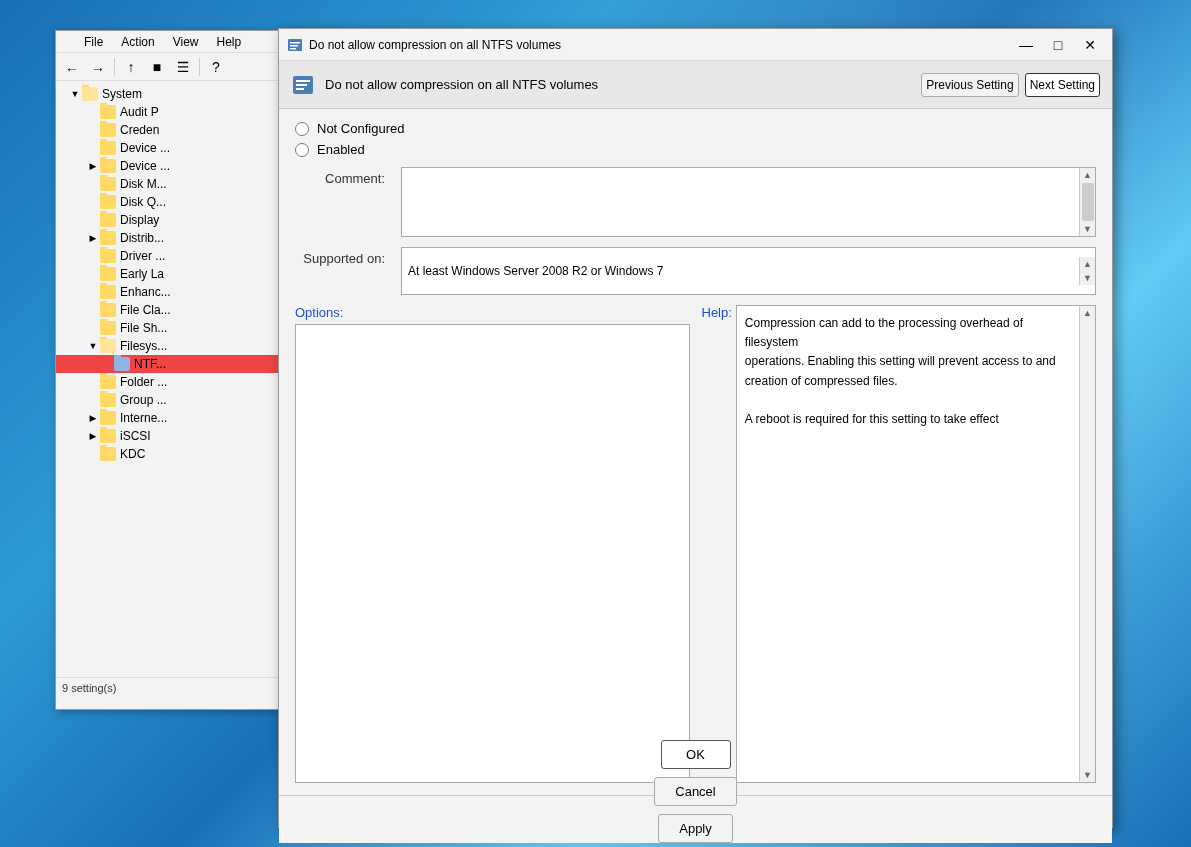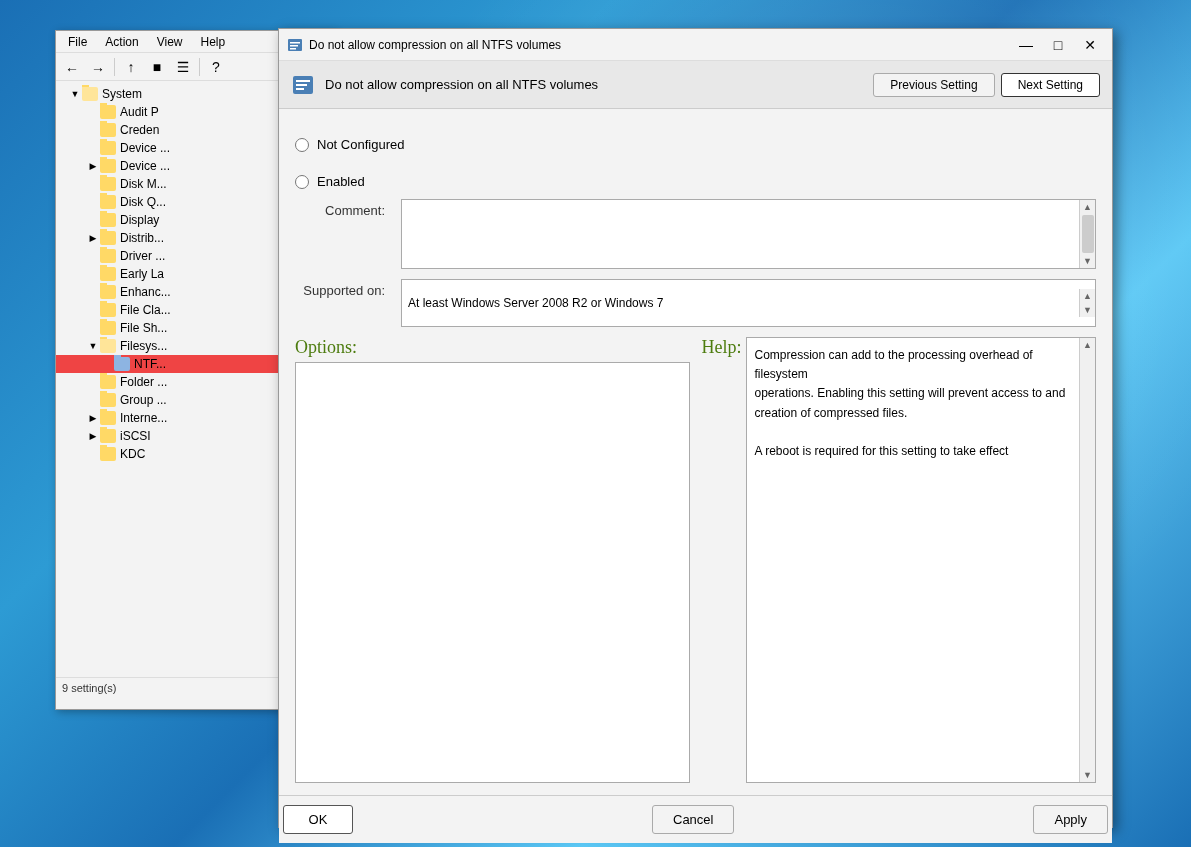--- a/index.html
+++ b/index.html
@@ -69,21 +69,21 @@
       flex-shrink: 0;
     }
     .gpe-title-text {
       font-size: 12px;
       color: #000;
     }
     .gpe-menubar {
       height: 22px;
       display: flex;
       align-items: center;
-      padding: 0 4px;
+      padding: 0 20px;
       gap: 2px;
       border-bottom: 1px solid #ddd;
     }
     .gpe-menu-item {
       padding: 2px 8px;
       font-size: 12px;
       cursor: pointer;
     }
     .gpe-toolbar {
       height: 28px;
@@ -242,21 +242,21 @@
       flex: 1;
       font-size: 13px;
       font-weight: normal;
       color: #000;
     }
     .dialog-nav-btns {
       display: flex;
       gap: 6px;
     }
     .nav-btn {
-      padding: 4px 16px;
+      padding: 4px 4px;
       background: #f3f3f3;
       border: 1px solid #aaa;
       border-radius: 3px;
       cursor: pointer;
       font-size: 12px;
     }
     .nav-btn.active {
       background: #fff;
       border-color: #333;
       font-weight: 400;
@@ -272,21 +272,20 @@
 
     .radio-section {
       display: flex;
       flex-direction: column;
       gap: 6px;
     }
     .radio-row {
       display: flex;
       align-items: center;
       gap: 8px;
-      margin-top: 16px;
     }
     .radio-row input[type=radio] {
       width: 14px;
       height: 14px;
       cursor: pointer;
     }
     .radio-label {
       font-size: 13px;
       cursor: pointer;
     }
@@ -363,23 +362,22 @@
       gap: 12px;
       flex: 1;
     }
     .options-panel {
       flex: 1;
       display: flex;
       flex-direction: column;
       gap: 4px;
     }
     .panel-label {
-      font-size: 18px;
-      color: #4d7c0f;
-      font-family: Liberation Serif, serif;
+      font-size: 13px;
+      color: #1d4ed8;
     }
     .options-box {
       flex: 1;
       border: 1px solid #aaa;
       background: #fff;
     }
     .help-panel {
       flex: 1;
       display: flex;
       gap: 4px;
@@ -396,24 +394,25 @@
       font-size: 12px;
       line-height: 1.6;
       color: #000;
     }
 
     .dialog-footer {
       height: 48px;
       border-top: 1px solid #ccc;
       display: flex;
       align-items: center;
-      justify-content: space-between;
+      justify-content: flex-end;
       padding: 0 4px;
       gap: 8px;
       background: #f3f3f3;
+      flex-direction: column;
     }
     .footer-btn {
       padding: 6px 20px;
       background: #f3f3f3;
       border: 1px solid #aaa;
       border-radius: 3px;
       cursor: pointer;
       font-size: 13px;
       min-width: 70px;
     }

